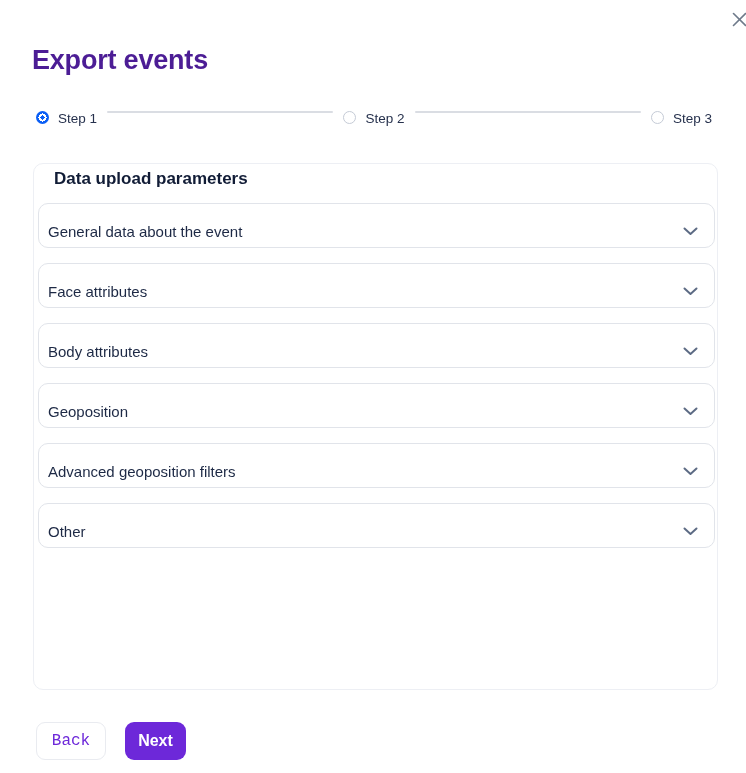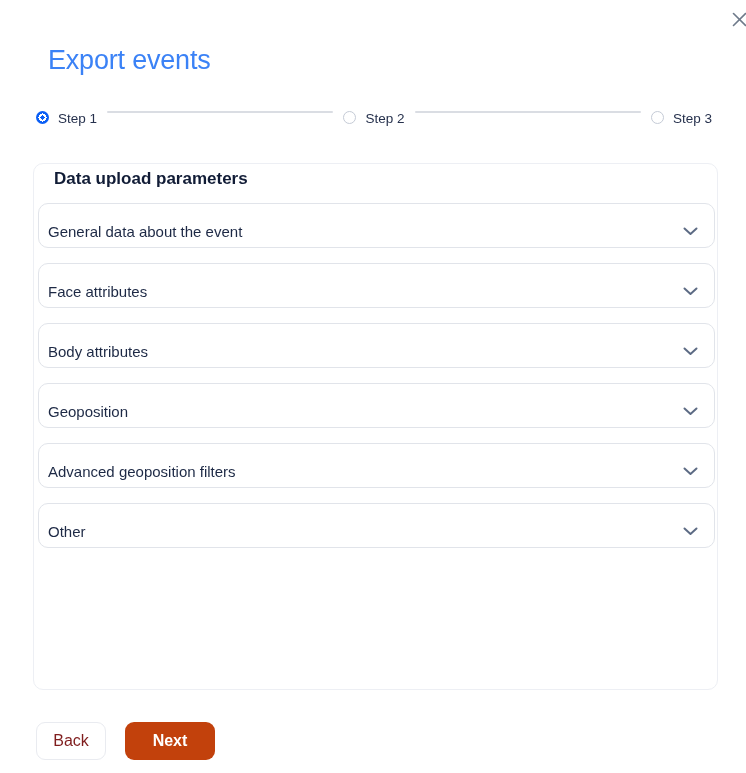--- a/index.html
+++ b/index.html
@@ -27,26 +27,26 @@
     border: none;
     cursor: pointer;
     color: #6e7a8a;
     display: flex;
     align-items: center;
     justify-content: center;
   }
   
   .modal-title {
     position: absolute;
-    left: 48px;
+    left: 32px;
     top: 44px;
     font-size: 27px;
     line-height: 32px;
-    font-weight: 400;
-    color: #3b82f6;
+    font-weight: 700;
+    color: #4c1d95;
     letter-spacing: -0.2px;
   }
   
   .stepper {
     position: absolute;
     left: 36px;
     right: 34px;
     top: 111px;
     height: 26px;
     display: flex;
@@ -124,29 +124,29 @@
     top: 722px;
     display: flex;
     gap: 19px;
   }
   .btn-back {
     width: 70px;
     height: 38px;
     background: #ffffff;
     border: 1px solid #e9ebf0;
     border-radius: 9px;
-    color: #7f1d1d;
+    color: #6d28d9;
     font-size: 16px;
-    font-family: Liberation Sans, sans-serif;
+    font-family: Liberation Mono, monospace;
     cursor: default;
   }
   .btn-next {
-    width: 90px;
+    width: 61px;
     height: 38px;
-    background: #c2410c;
+    background: #6d28d9;
     border: none;
     border-radius: 9px;
     color: #ffffff;
     font-size: 16px;
     font-weight: 600;
     font-family: inherit;
     cursor: pointer;
   }
 </style>
 </head>

